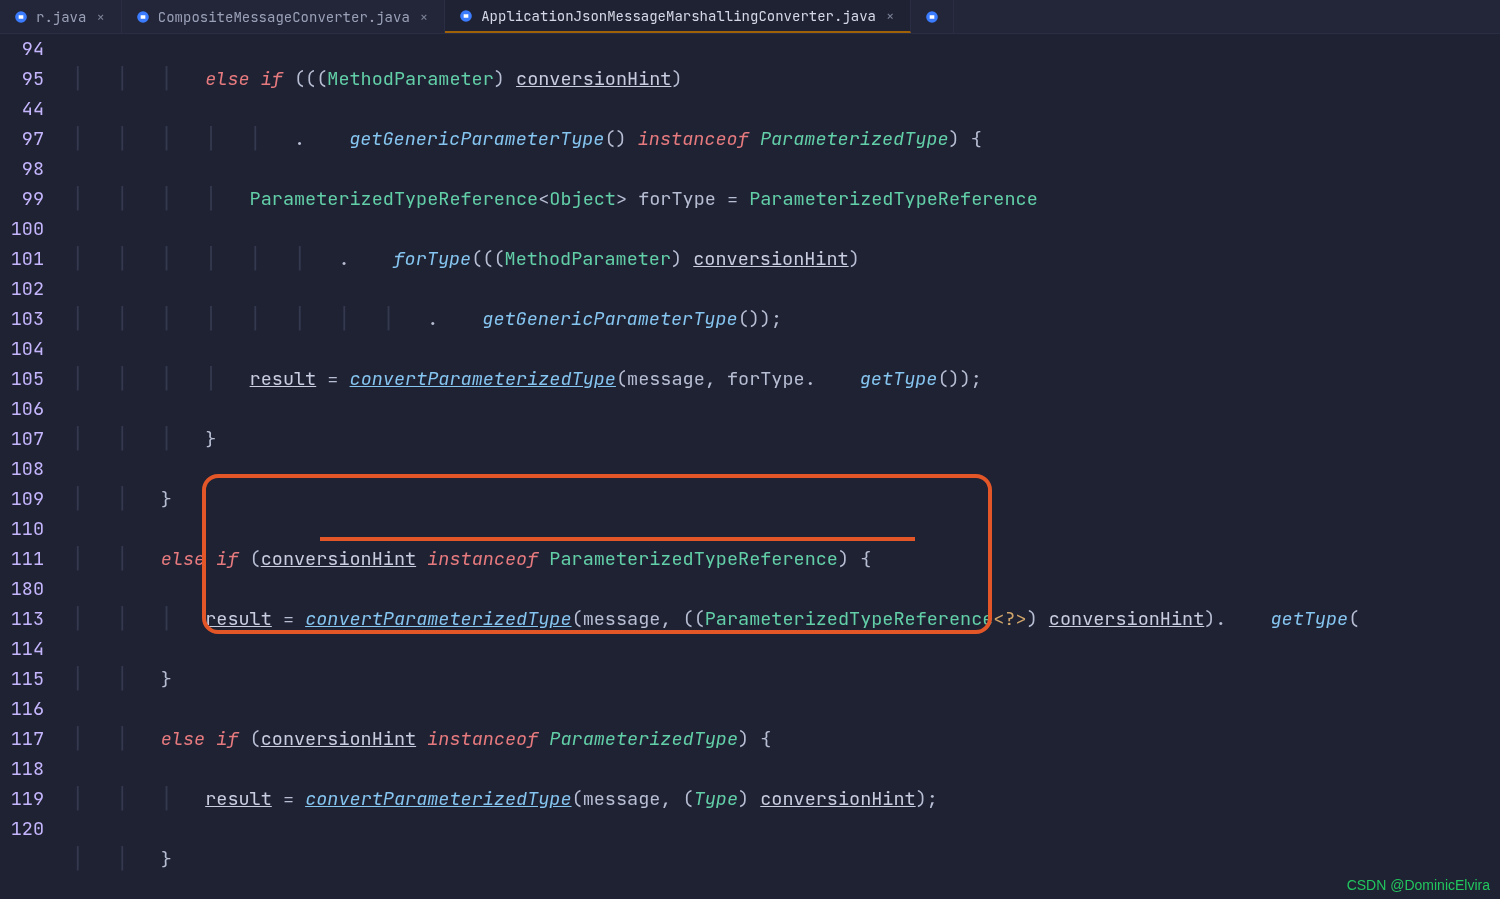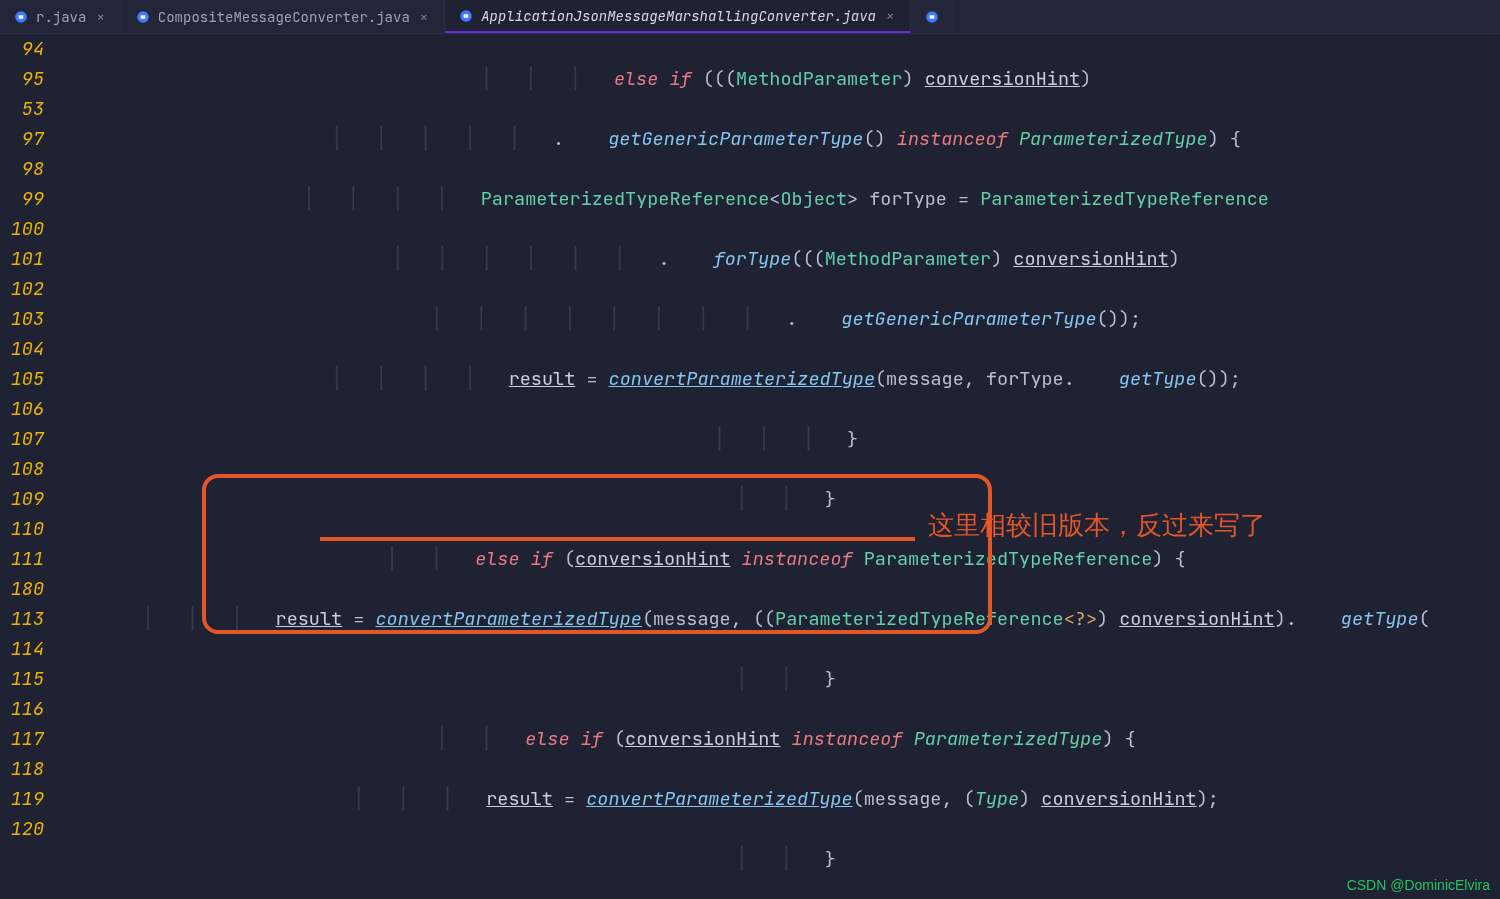--- a/index.html
+++ b/index.html
@@ -29,22 +29,21 @@
     padding: 12px 14px;
     color: #9aa0b8;
     font-size: 14px;
     border-right: 1px solid #2a2e44;
     white-space: nowrap;
     cursor: pointer;
   }
   .tab.active {
     background: #1f2233;
     color: #d4d8e6;
-    border-bottom: 2px solid #6d28d9;
-    font-style: italic;
+    border-bottom: 2px solid #a16207;
   }
   .tab .close {
     font-size: 14px;
     color: #7b8096;
     padding: 0 2px;
   }
   .file-icon {
     width: 14px; height: 14px;
     display: inline-flex;
     align-items: center; justify-content: center;
@@ -55,33 +54,31 @@
   .editor {
     position: relative;
     display: flex;
     height: calc(899px - 34px);
     line-height: 30px;
   }
   .gutter {
     width: 62px;
     text-align: right;
     padding-right: 18px;
-    color: #eab308;
+    color: #c4b5fd;
     font-variant-numeric: tabular-nums;
     user-select: none;
-    font-style: italic;
   }
   .gutter .ln { height: 30px; }
   .code {
     flex: 1;
     white-space: pre;
     position: relative;
     padding-left: 10px;
     overflow: hidden;
-    text-align: center;
   }
   .code .row { height: 30px; }
 
   
   .kw  { color: #e67a7e; font-style: italic; }          
   .mth { color: #85c5f0; font-style: italic; margin-left: 44px; }           
   .mthu{ color: #85c5f0; font-style: italic; text-decoration: underline; }
   .typ { color: #62cfa8; }                               
   .typi{ color: #62cfa8; font-style: italic; }                               
   .idu { color: #c9cde0; text-decoration: underline; }
@@ -165,21 +162,21 @@
           <path d="M8 9h8v6H8z" fill="#fff"></path>
         </svg>
     </span>
   </div>
 </div>
 
 <div class="editor">
   <div class="gutter" id="gutter">
       <div class="ln">94</div>
       <div class="ln">95</div>
-      <div class="ln">53</div>
+      <div class="ln">44</div>
       <div class="ln">97</div>
       <div class="ln">98</div>
       <div class="ln">99</div>
       <div class="ln">100</div>
       <div class="ln">101</div>
       <div class="ln">102</div>
       <div class="ln">103</div>
       <div class="ln">104</div>
       <div class="ln">105</div>
       <div class="ln">106</div>
@@ -224,17 +221,16 @@
 
 
 
 
 
 
 
     
     <div class="hl-box" style="left:140px; top:440px; width:790px; height:160px;"></div>
     <div class="hl-underline" style="left:258px; top:503px; width:595px;"></div>
-    <div class="annotation" style="left:866px; top:476px;">这里相较旧版本，反过来写了</div>
   </div>
 </div>
 
 <div class="watermark">CSDN @DominicElvira</div>
 
 </body></html>

